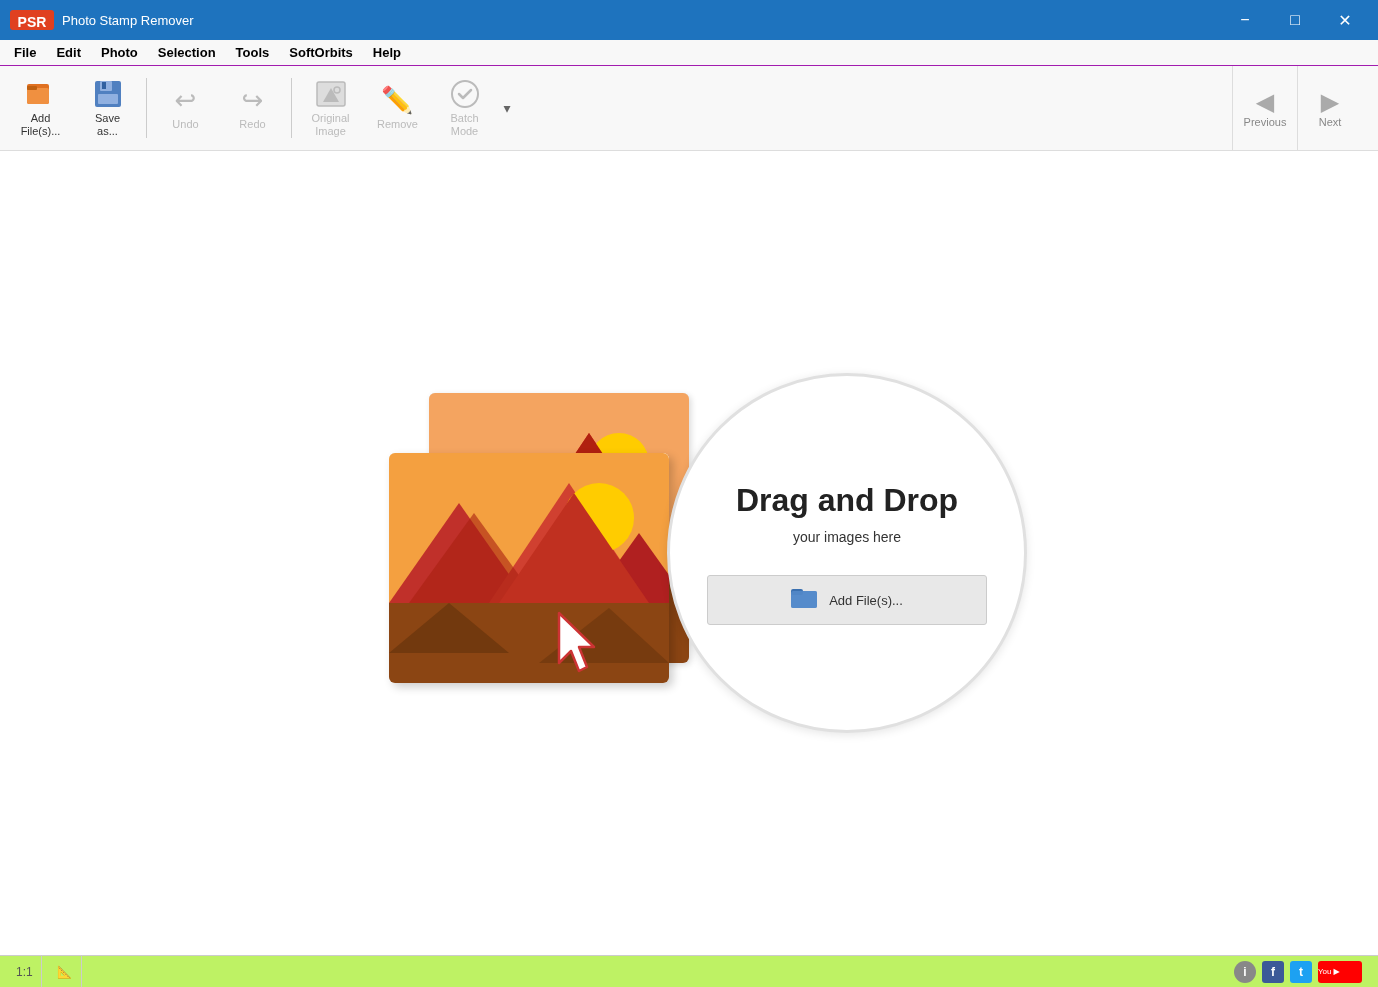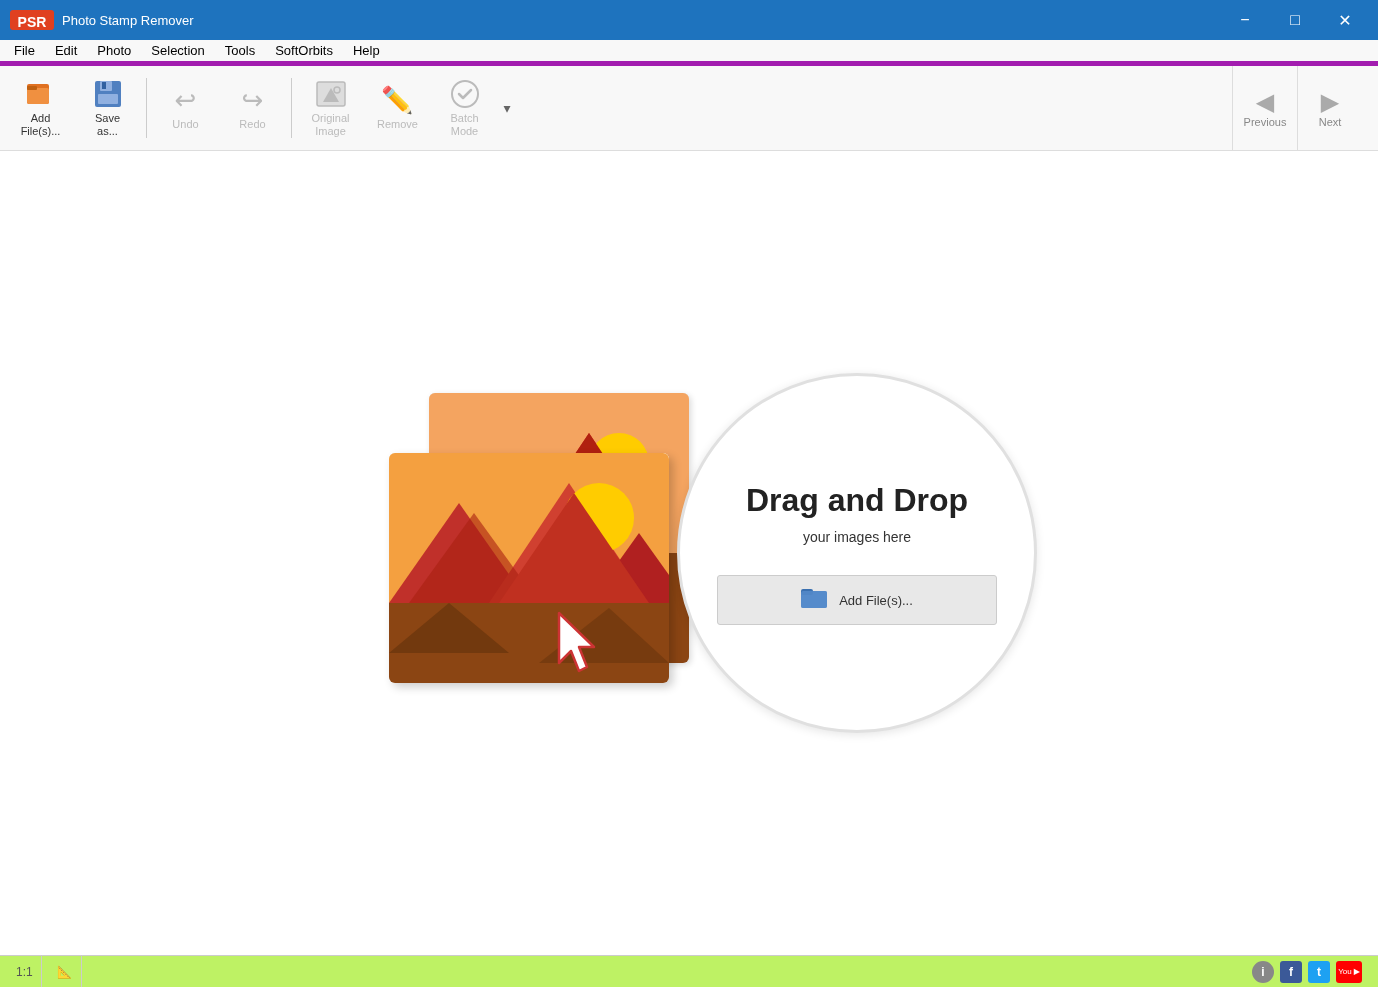--- a/index.html
+++ b/index.html
@@ -31,23 +31,24 @@
       cursor: pointer; font-size: 16px; color: white;
       border: none; background: transparent;
     }
 
     
     .menu-bar {
       background: #f8f8f8;
       height: 26px;
       display: flex;
       align-items: center;
-      border-bottom: 5px solid #a21caf;
+      border-bottom: 1px solid #a21caf;
       flex-shrink: 0;
       padding: 0 4px;
+      font-weight: bold;
     }
     .menu-item {
       padding: 2px 10px;
       font-size: 13px;
       cursor: pointer;
       height: 100%;
       display: flex; align-items: center;
     }
 
     
@@ -189,21 +190,21 @@
       bottom: 30px;
       left: 160px;
       width: 60px;
       height: 80px;
       z-index: 10;
     }
 
     
     .drop-circle {
       position: absolute;
-      right: 52px;
+      right: 62px;
       top: 50%;
       transform: translateY(-50%);
       width: 360px;
       height: 360px;
       border-radius: 50%;
       border: 3px solid #e0e0e0;
       background: white;
       display: flex;
       flex-direction: column;
       align-items: center;
@@ -448,18 +449,18 @@
   <div class="status-section">
     <span>1:1</span>
   </div>
   <div class="status-section">
     <span>📐</span>
   </div>
   <div class="status-section" style="margin-left:auto; border-right:none; gap:6px;">
     <span style="cursor:pointer; width:22px; height:22px; border-radius:50%; background:#888; color:white; display:flex; align-items:center; justify-content:center; font-size:12px; font-weight:bold;">i</span>
     <span style="cursor:pointer; width:22px; height:22px; background:#3b5998; color:white; display:flex; align-items:center; justify-content:center; font-size:12px; font-weight:bold; border-radius:3px;">f</span>
     <span style="cursor:pointer; width:22px; height:22px; background:#1da1f2; color:white; display:flex; align-items:center; justify-content:center; font-size:12px; font-weight:bold; border-radius:3px;">t</span>
-    <span style="cursor:pointer; width:26px; height:22px; background:#ff0000; color:white; display:flex; align-items:center; justify-content:center; font-size:11px; border-radius:3px; gap:2px;">
+    <span style="cursor:pointer; width:44px; height:22px; background:#ff0000; color:white; display:flex; align-items:center; font-size:11px; border-radius:3px; gap:2px;">
         <span style="font-size:8px;">You</span>
         <span style="font-size:8px;">▶</span>
       </span>
   </div>
 </div>
 
 </body></html>

